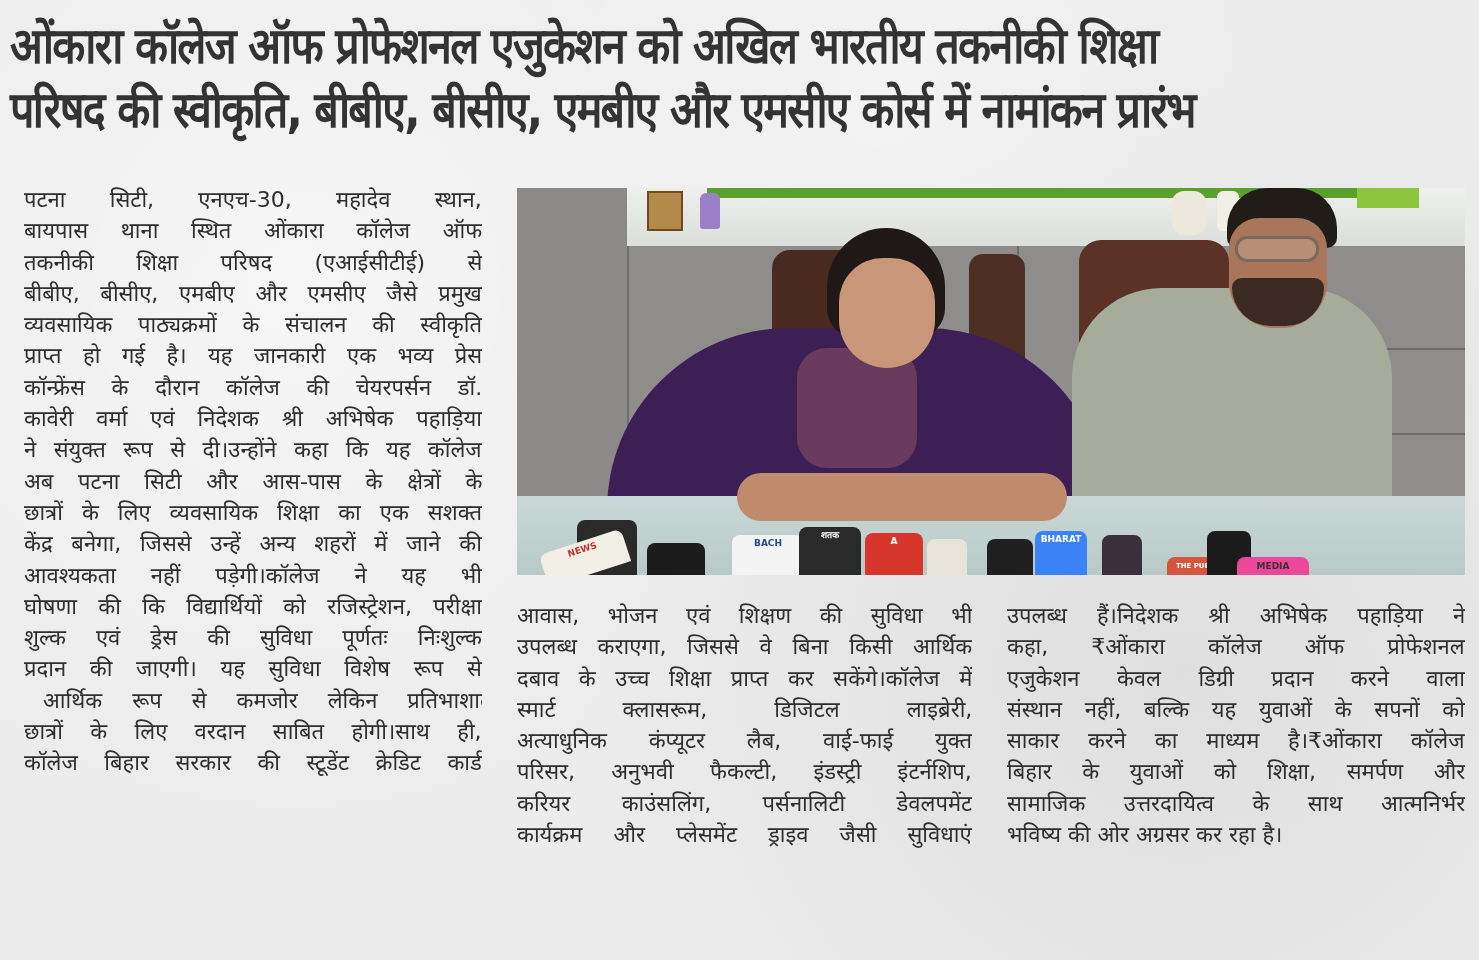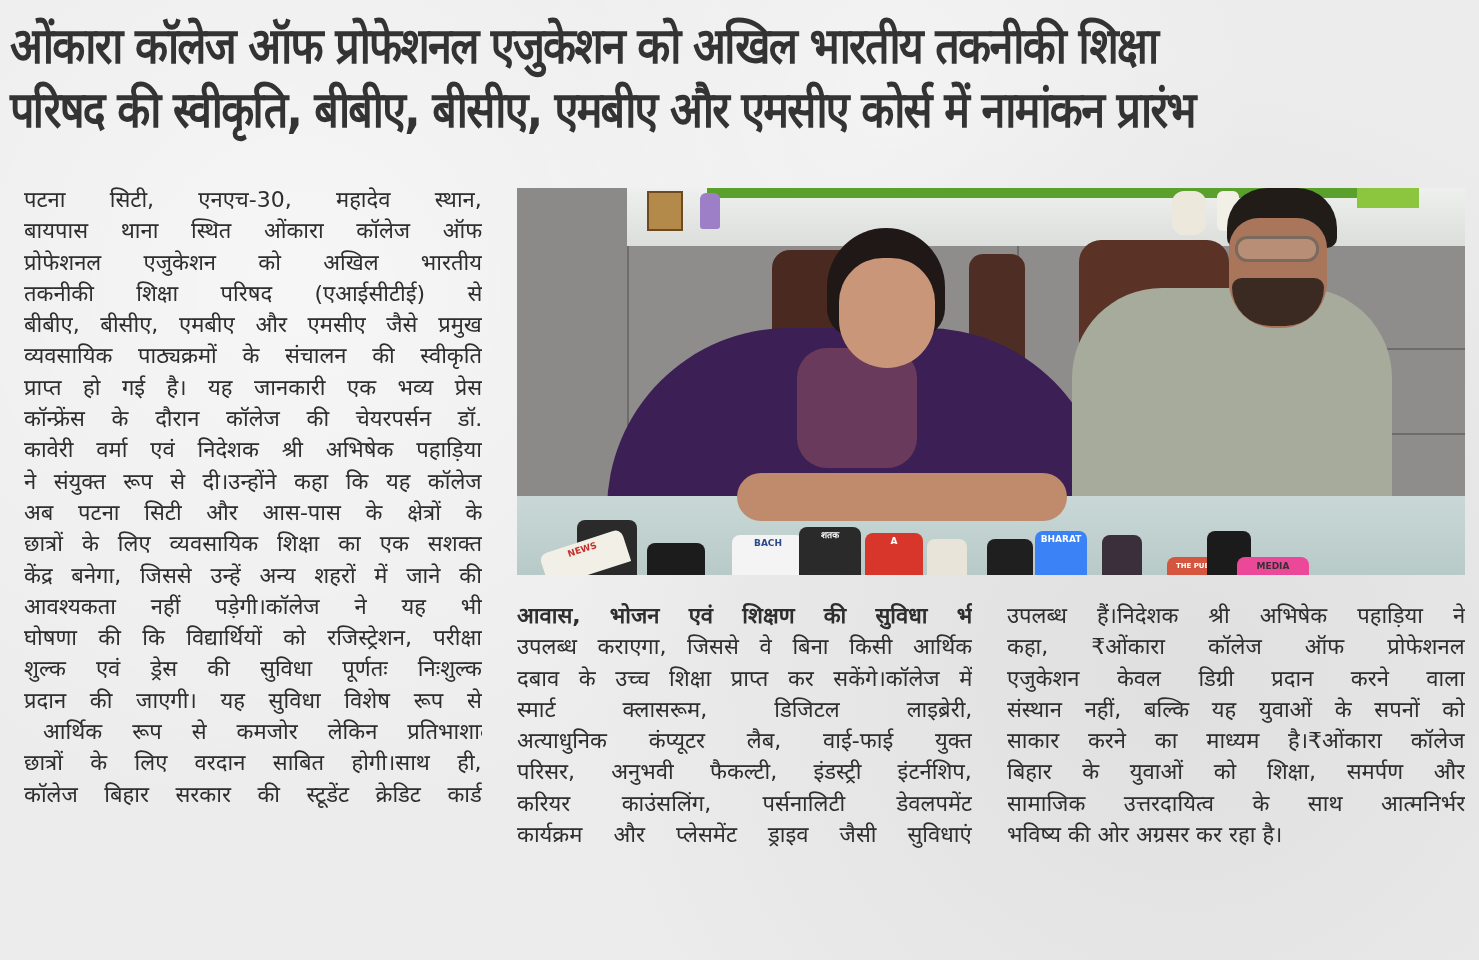--- a/index.html
+++ b/index.html
@@ -85,21 +85,20 @@
 <div class="clipping">
 
   <h1 class="headline">
     <span class="hl-line">ओंकारा कॉलेज ऑफ प्रोफेशनल एजुकेशन को अखिल भारतीय तकनीकी शिक्षा</span>
     <span class="hl-line">परिषद की स्वीकृति, बीबीए, बीसीए, एमबीए और एमसीए कोर्स में नामांकन प्रारंभ</span>
   </h1>
 
   <div class="col col-1">
     <span class="ln"><span class="ln-inner" style="width: auto; display: inline-block; word-spacing: 37.25px;">पटना सिटी, एनएच-30, महादेव स्थान,</span></span>
     <span class="ln"><span class="ln-inner" style="width: auto; display: inline-block; word-spacing: 25.6px;">बायपास थाना स्थित ओंकारा कॉलेज ऑफ</span></span>
-    <span class="ln"><span class="ln-inner" style="width: auto; display: inline-block; word-spacing: 35.25px;">प्रोफेशनल एजुकेशन को अखिल भारतीय</span></span>
     <span class="ln"><span class="ln-inner" style="width: auto; display: inline-block; word-spacing: 35.25px;">तकनीकी शिक्षा परिषद (एआईसीटीई) से</span></span>
     <span class="ln"><span class="ln-inner" style="width: auto; display: inline-block; word-spacing: 13.6667px;">बीबीए, बीसीए, एमबीए और एमसीए जैसे प्रमुख</span></span>
     <span class="ln"><span class="ln-inner" style="width: auto; display: inline-block; word-spacing: 18.6px;">व्यवसायिक पाठ्यक्रमों के संचालन की स्वीकृति</span></span>
     <span class="ln"><span class="ln-inner" style="width: auto; display: inline-block; word-spacing: 14.5px;">प्राप्त हो गई है। यह जानकारी एक भव्य प्रेस</span></span>
     <span class="ln"><span class="ln-inner" style="width: auto; display: inline-block; word-spacing: 19.6667px;">कॉन्फ्रेंस के दौरान कॉलेज की चेयरपर्सन डॉ.</span></span>
     <span class="ln"><span class="ln-inner" style="width: auto; display: inline-block; word-spacing: 15.8333px;">कावेरी वर्मा एवं निदेशक श्री अभिषेक पहाड़िया</span></span>
     <span class="ln"><span class="ln-inner" style="width: auto; display: inline-block; word-spacing: 10.5px;">ने संयुक्त रूप से दी।उन्होंने कहा कि यह कॉलेज</span></span>
     <span class="ln"><span class="ln-inner" style="width: auto; display: inline-block; word-spacing: 17.7143px;">अब पटना सिटी और आस-पास के क्षेत्रों के</span></span>
     <span class="ln"><span class="ln-inner" style="width: auto; display: inline-block; word-spacing: 12px;">छात्रों के लिए व्यवसायिक शिक्षा का एक सशक्त</span></span>
     <span class="ln"><span class="ln-inner" style="width: auto; display: inline-block; word-spacing: 11.75px;">केंद्र बनेगा, जिससे उन्हें अन्य शहरों में जाने की</span></span>
@@ -150,21 +149,21 @@
     <div class="mic" style="left:410px;width:40px;height:36px;background:#e8e4da;"></div>
     <div class="mic" style="left:470px;width:46px;height:36px;background:#1f1f1f;"></div>
     <div class="mic" style="left:518px;width:52px;height:44px;background:#3b82f6;color:#fff;">BHARAT</div>
     <div class="mic" style="left:585px;width:40px;height:40px;background:#3a2f3a;"></div>
     <div class="mic" style="left:650px;width:64px;height:18px;background:#d4563e;color:#fff;font-size:7px;line-height:18px;">THE PUBLIC KRANTI</div>
     <div class="mic" style="left:690px;width:44px;height:44px;background:#1b1b1b;"></div>
     <div class="mic" style="left:720px;width:72px;height:18px;background:#ec4899;color:#333;line-height:18px;">MEDIA</div>
   </div>
 
   <div class="col col-2">
-    <span class="ln"><span class="ln-inner" style="width: auto; display: inline-block; word-spacing: 21.5px; font-weight: bold;">आवास, भोजन एवं शिक्षण की सुविधा भी</span></span>
+    <span class="ln"><span class="ln-inner" style="width: auto; display: inline-block; word-spacing: 21.5px;">आवास, भोजन एवं शिक्षण की सुविधा भी</span></span>
     <span class="ln"><span class="ln-inner" style="width: auto; display: inline-block; word-spacing: 13.6667px;">उपलब्ध कराएगा, जिससे वे बिना किसी आर्थिक</span></span>
     <span class="ln"><span class="ln-inner" style="width: auto; display: inline-block; word-spacing: 12.5714px;">दबाव के उच्च शिक्षा प्राप्त कर सकेंगे।कॉलेज में</span></span>
     <span class="ln"><span class="ln-inner" style="width: auto; display: inline-block; word-spacing: 60px;">स्मार्ट क्लासरूम, डिजिटल लाइब्रेरी,</span></span>
     <span class="ln"><span class="ln-inner" style="width: auto; display: inline-block; word-spacing: 34.75px;">अत्याधुनिक कंप्यूटर लैब, वाई-फाई युक्त</span></span>
     <span class="ln"><span class="ln-inner" style="width: auto; display: inline-block; word-spacing: 29.25px;">परिसर, अनुभवी फैकल्टी, इंडस्ट्री इंटर्नशिप,</span></span>
     <span class="ln"><span class="ln-inner" style="width: auto; display: inline-block; word-spacing: 44.3333px;">करियर काउंसलिंग, पर्सनालिटी डेवलपमेंट</span></span>
     <span class="ln"><span class="ln-inner" style="width: auto; display: inline-block; word-spacing: 24px;">कार्यक्रम और प्लेसमेंट ड्राइव जैसी सुविधाएं</span></span>
   </div>
 
   <div class="col col-3">

